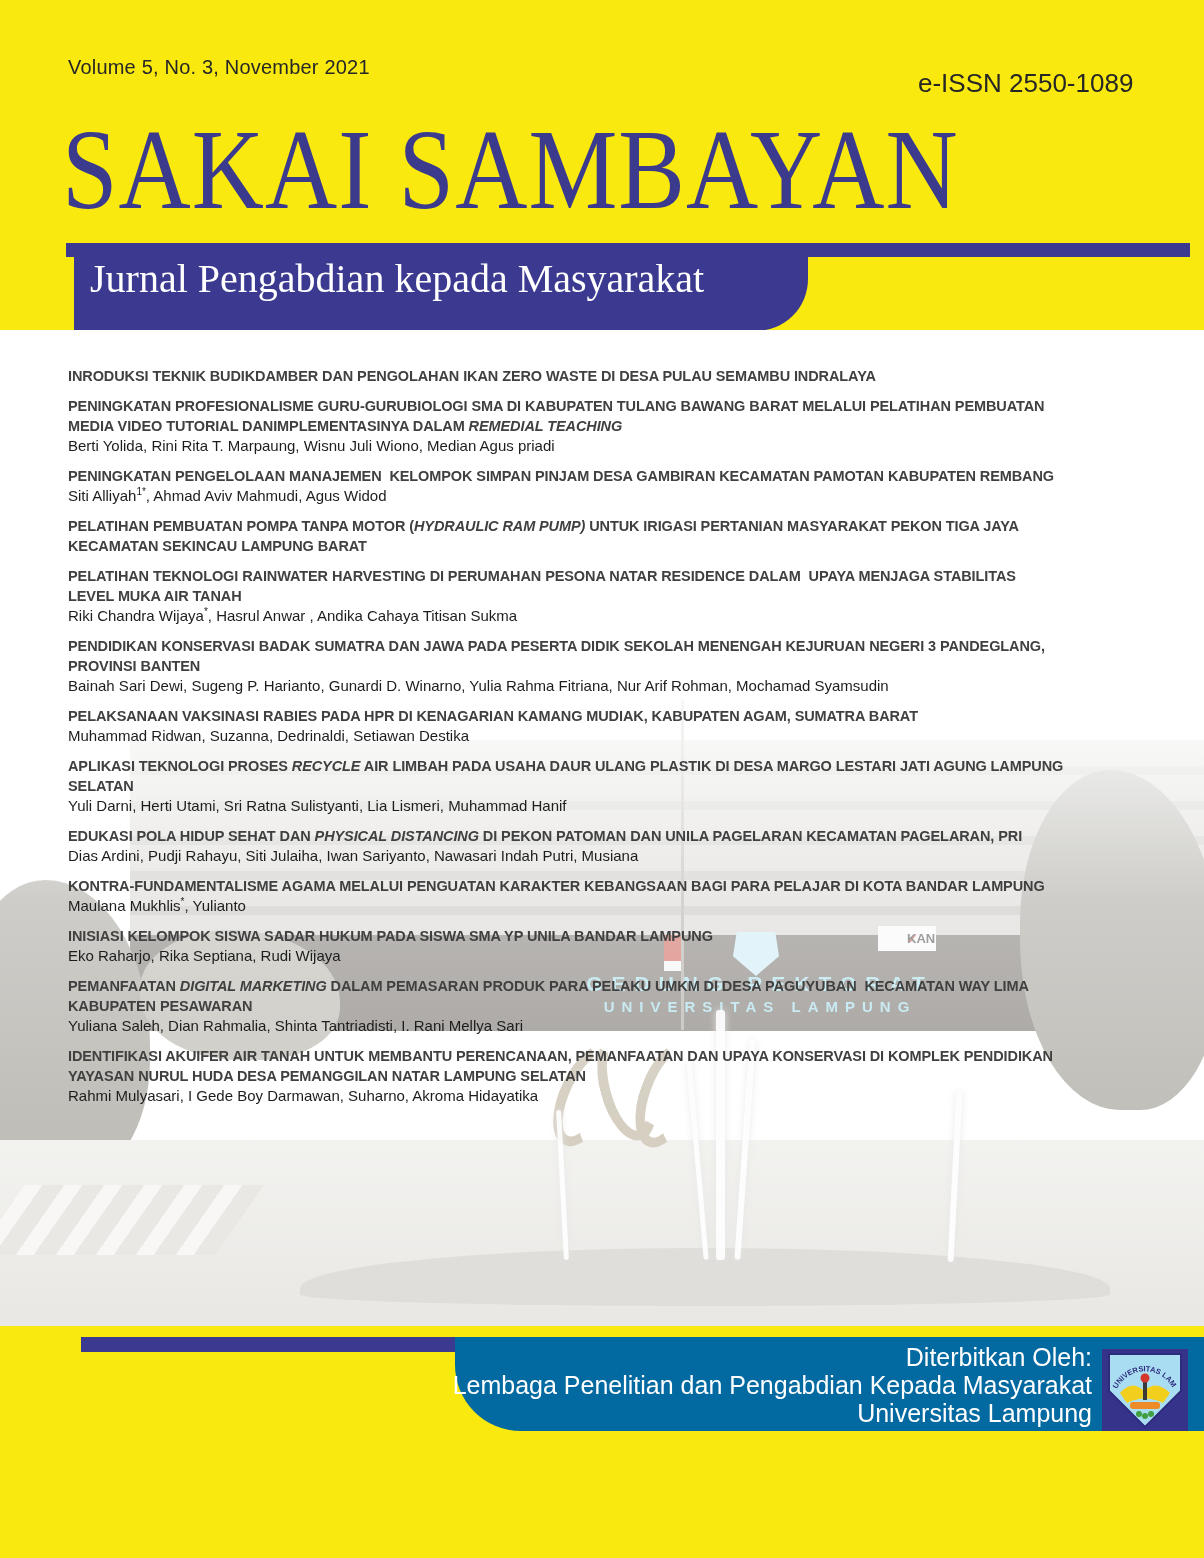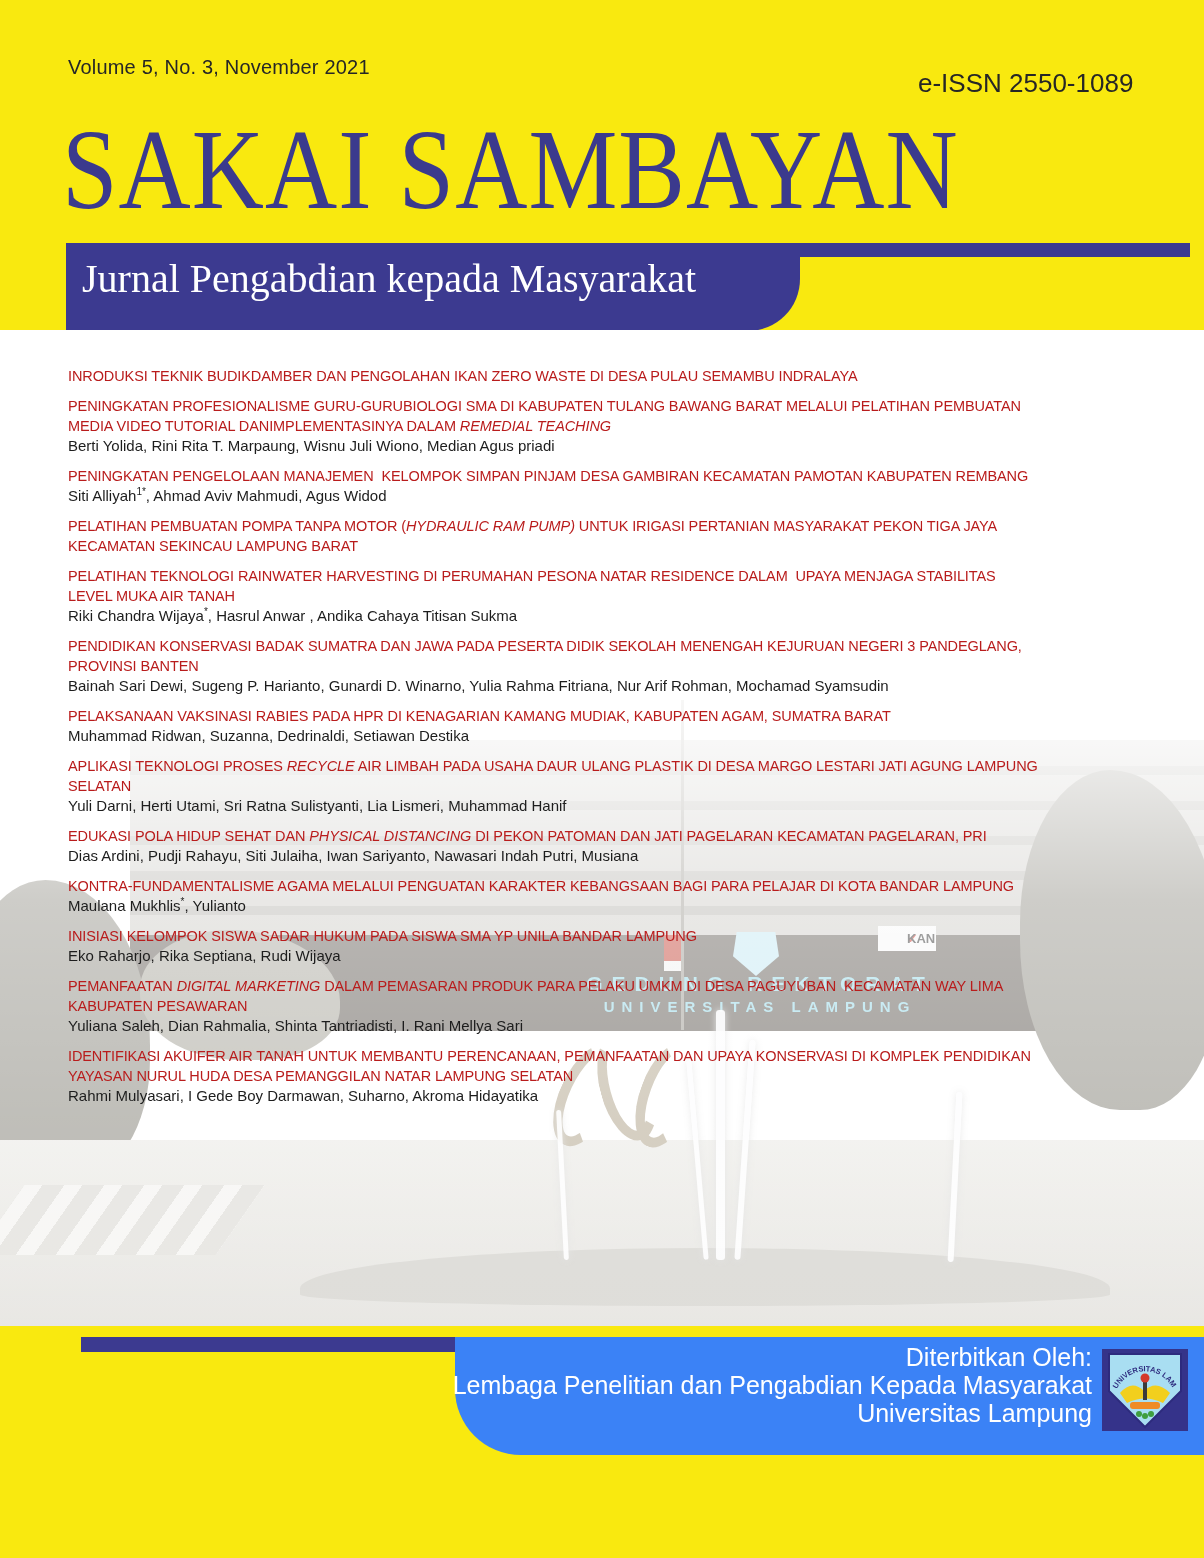--- a/index.html
+++ b/index.html
@@ -5,29 +5,29 @@
   html,body{margin:0;padding:0;}
   .page{position:relative;width:1204px;height:1558px;background:#f9e90f;overflow:hidden;
         font-family:"Liberation Sans",sans-serif;}
   
   .vol{position:absolute;left:68px;top:56px;font-size:20px;color:#262626;letter-spacing:.2px;}
   .issn{position:absolute;left:918px;top:68px;font-size:26px;color:#262626;}
   .big-title{position:absolute;left:62px;top:104px;font-family:"Liberation Serif",serif;
              font-size:100px;color:#3b3a8d;letter-spacing:1px;white-space:nowrap;
              transform:scaleY(1.14);transform-origin:left top;}
   .ban-strip{position:absolute;left:66px;top:243px;width:1124px;height:14px;background:#3c3a90;}
-  .ban-block{position:absolute;left:66px;top:243px;width:734px;height:88px;background:#3c3a90;
+  .ban-block{position:absolute;left:74px;top:243px;width:734px;height:88px;background:#3c3a90;
              border-radius:0 0 52px 0;}
   .ban-text{position:absolute;left:16px;top:12px;color:#fff;font-family:"Liberation Serif",serif;
             font-size:40px;white-space:nowrap;}
   
   .content{position:absolute;left:0;top:330px;width:1204px;height:996px;background:#ffffff;}
   .articles{position:absolute;left:68px;top:36px;width:1080px;z-index:2;}
   .article{margin-bottom:10px;}
-  .a-title{font-weight:normal;font-size:14.5px;line-height:20px;color:#b91c1c;white-space:pre-wrap;letter-spacing:-.1px;}
+  .a-title{font-weight:bold;font-size:14.5px;line-height:20px;color:#404040;white-space:pre-wrap;letter-spacing:-.1px;}
   .a-title .it{font-style:italic;}
   .a-authors{font-size:15px;line-height:20px;color:#1d1d1d;white-space:pre-wrap;}
   .a-authors sup{font-size:10px;line-height:0;}
   
   .photo{position:absolute;left:0;top:310px;width:1204px;height:686px;z-index:0;overflow:hidden;}
   .photo *{position:absolute;}
   .bld-up{left:130px;top:100px;width:1074px;height:196px;
           background:repeating-linear-gradient(180deg,#cbc9c4 0 26px,#b2b0aa 26px 35px);}
   .bld-dk{left:130px;top:295px;width:1074px;height:96px;background:#5a544d;}
   .sign1{left:500px;top:332px;width:520px;text-align:center;color:#8fd6e6;font-weight:bold;
@@ -59,21 +59,21 @@
   .scv{width:34px;height:90px;border:10px solid #b3a78f;border-radius:50%;
        border-right-color:transparent;border-top-color:transparent;}
   .sc1{left:560px;top:400px;transform:rotate(25deg);}
   .sc2{left:600px;top:392px;transform:rotate(-15deg);}
   .sc3{left:640px;top:400px;transform:rotate(20deg);}
   .photo::after{content:"";position:absolute;inset:0;
      background:linear-gradient(to bottom,#fff 0%,rgba(255,255,255,.88) 14%,
                 rgba(255,255,255,.58) 38%,rgba(255,255,255,.46) 70%,rgba(255,255,255,.42) 100%);}
   
   .f-strip{position:absolute;left:81px;top:1337px;width:380px;height:15px;background:#3c3a90;}
-  .f-block{position:absolute;left:455px;top:1337px;width:749px;height:118px;background:#3b82f6;
+  .f-block{position:absolute;left:455px;top:1337px;width:749px;height:94px;background:#0369a1;
            border-radius:0 0 0 66px;}
   .f-text{position:absolute;right:112px;top:6px;text-align:right;color:#fff;
           font-size:25px;line-height:28px;white-space:nowrap;}
   .f-logo{position:absolute;right:16px;top:12px;width:86px;height:82px;}
 </style>
 </head>
 <body>
 
 <div class="page">
 
@@ -144,21 +144,21 @@
         <div class="article">
           <div class="a-title"><span>PELAKSANAAN VAKSINASI RABIES PADA HPR DI KENAGARIAN KAMANG MUDIAK, KABUPATEN AGAM, SUMATRA BARAT</span></div>
           <div class="a-authors"><span>Muhammad Ridwan, Suzanna, Dedrinaldi, Setiawan Destika</span></div>
         </div>
         <div class="article">
           <div class="a-title"><span>APLIKASI TEKNOLOGI PROSES </span><span class="it">RECYCLE</span><span> AIR LIMBAH PADA USAHA DAUR ULANG PLASTIK DI DESA MARGO LESTARI JATI AGUNG LAMPUNG
 SELATAN</span></div>
           <div class="a-authors"><span>Yuli Darni, Herti Utami, Sri Ratna Sulistyanti, Lia Lismeri, Muhammad Hanif</span></div>
         </div>
         <div class="article">
-          <div class="a-title"><span>EDUKASI POLA HIDUP SEHAT DAN </span><span class="it">PHYSICAL DISTANCING</span><span> DI PEKON PATOMAN DAN JATI PAGELARAN KECAMATAN PAGELARAN, PRI</span></div>
+          <div class="a-title"><span>EDUKASI POLA HIDUP SEHAT DAN </span><span class="it">PHYSICAL DISTANCING</span><span> DI PEKON PATOMAN DAN UNILA PAGELARAN KECAMATAN PAGELARAN, PRI</span></div>
           <div class="a-authors"><span>Dias Ardini, Pudji Rahayu, Siti Julaiha, Iwan Sariyanto, Nawasari Indah Putri, Musiana</span></div>
         </div>
         <div class="article">
           <div class="a-title"><span>KONTRA-FUNDAMENTALISME AGAMA MELALUI PENGUATAN KARAKTER KEBANGSAAN BAGI PARA PELAJAR DI KOTA BANDAR LAMPUNG</span></div>
           <div class="a-authors"><span>Maulana Mukhlis</span><sup>*</sup><span>, Yulianto</span></div>
         </div>
         <div class="article">
           <div class="a-title"><span>INISIASI KELOMPOK SISWA SADAR HUKUM PADA SISWA SMA YP UNILA BANDAR LAMPUNG</span></div>
           <div class="a-authors"><span>Eko Raharjo, Rika Septiana, Rudi Wijaya</span></div>
         </div>

